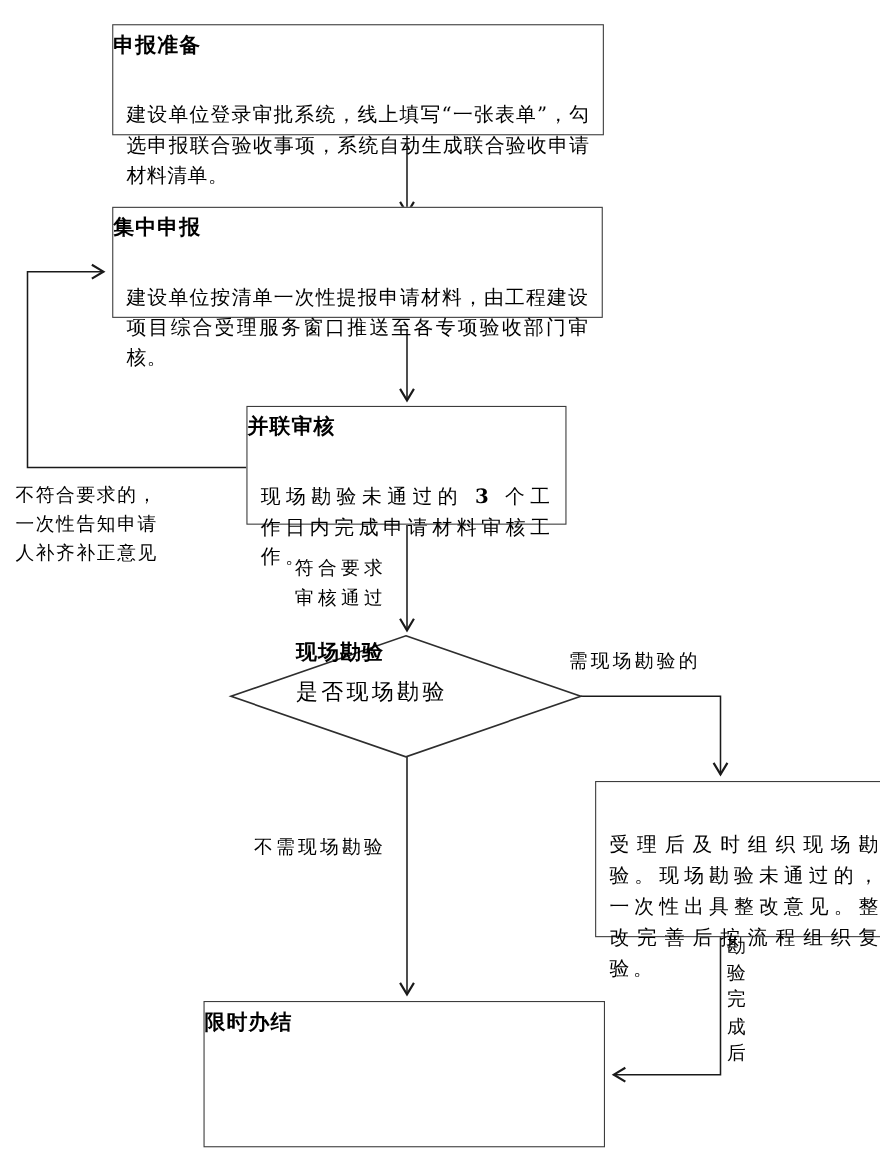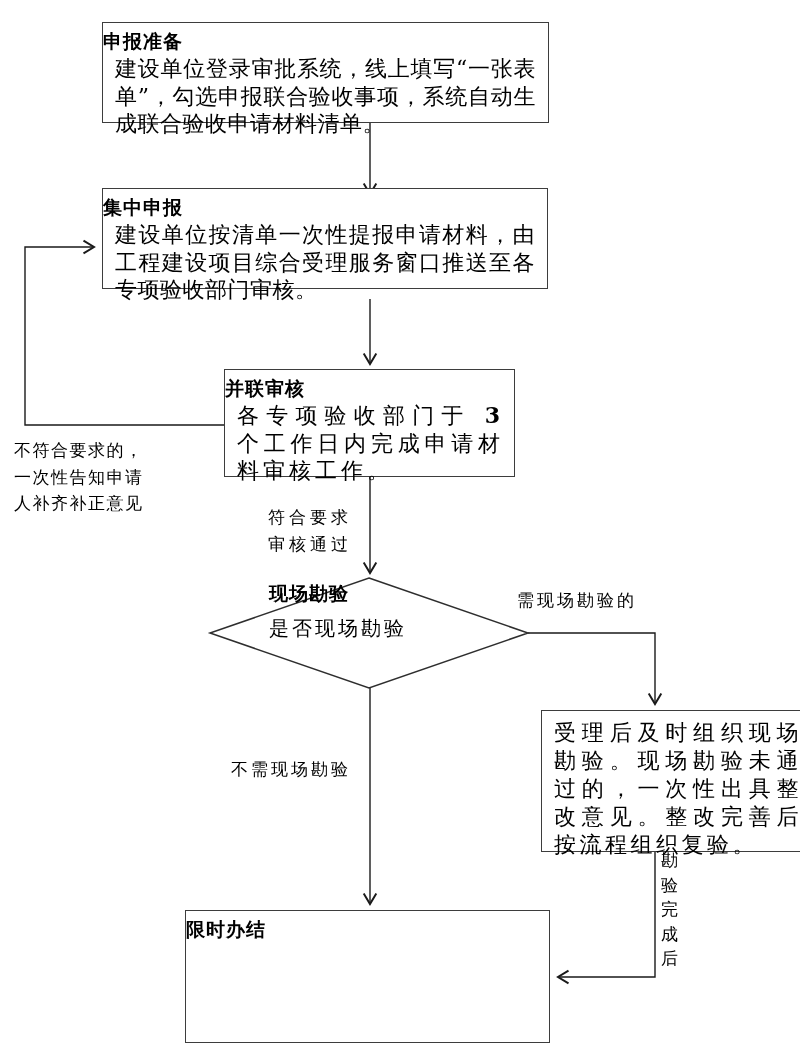--- a/index.html
+++ b/index.html
@@ -18,22 +18,22 @@
   .box-submit{left:102px;top:188px;width:446px;height:101px;}
   .box-review{left:224px;top:369px;width:291px;height:108px;}
   .box-survey{left:541px;top:710px;width:272px;height:142px;}
   .box-finish{left:185px;top:910px;width:365px;height:133px;}
 
   .box-title{
     text-align:left;font-family:"DejaVu Sans",sans-serif;font-weight:bold;
     font-size:19px;line-height:24px;margin-top:6px;letter-spacing:1px;
   }
   .box-body{
-    font-family:"DejaVu Serif",serif;font-size:22px;line-height:27.5px;
-    text-align:justify;padding:2px 12px 0 12px;
+    font-family:"DejaVu Serif",serif;font-size:18px;line-height:27.5px;
+    text-align:justify;padding:2px 12px 0 12px;margin-top:36px;
   }
   .box-prep .box-body,.box-submit .box-body{letter-spacing:0.5px;}
   .box-review .box-body{letter-spacing:4px;padding:2px 10px 0 12px;}
   .box-survey .box-body{letter-spacing:3.5px;padding:8px 10px 0 12px;line-height:28px;}
   .box-finish .box-body{letter-spacing:3px;line-height:28px;}
   .bold-num{font-weight:bold;}
 
   .decision-text{
     position:absolute;left:269px;top:580px;width:200px;text-align:left;
   }
@@ -85,21 +85,21 @@
     <div class="box-body">建设单位登录审批系统，线上填写“一张表单”，勾选申报联合验收事项，系统自动生成联合验收申请材料清单。</div>
   </div>
 
   <div class="flow-box box-submit">
     <div class="box-title">集中申报</div>
     <div class="box-body">建设单位按清单一次性提报申请材料，由工程建设项目综合受理服务窗口推送至各专项验收部门审核。</div>
   </div>
 
   <div class="flow-box box-review">
     <div class="box-title">并联审核</div>
-    <div class="box-body"><span>各专项验收部门于 </span><span class="bold-num">3</span><span> 个工作日内完成申请材料审核工作。</span></div>
+    <div class="box-body"><span>现场勘验未通过的 </span><span class="bold-num">3</span><span> 个工作日内完成申请材料审核工作。</span></div>
   </div>
 
   <div class="decision-text">
     <div class="decision-title">现场勘验</div>
     <div class="decision-sub">是否现场勘验</div>
   </div>
 
   <div class="flow-box box-survey">
     <div class="box-body">受理后及时组织现场勘验。现场勘验未通过的，一次性出具整改意见。整改完善后按流程组织复验。</div>
   </div>

